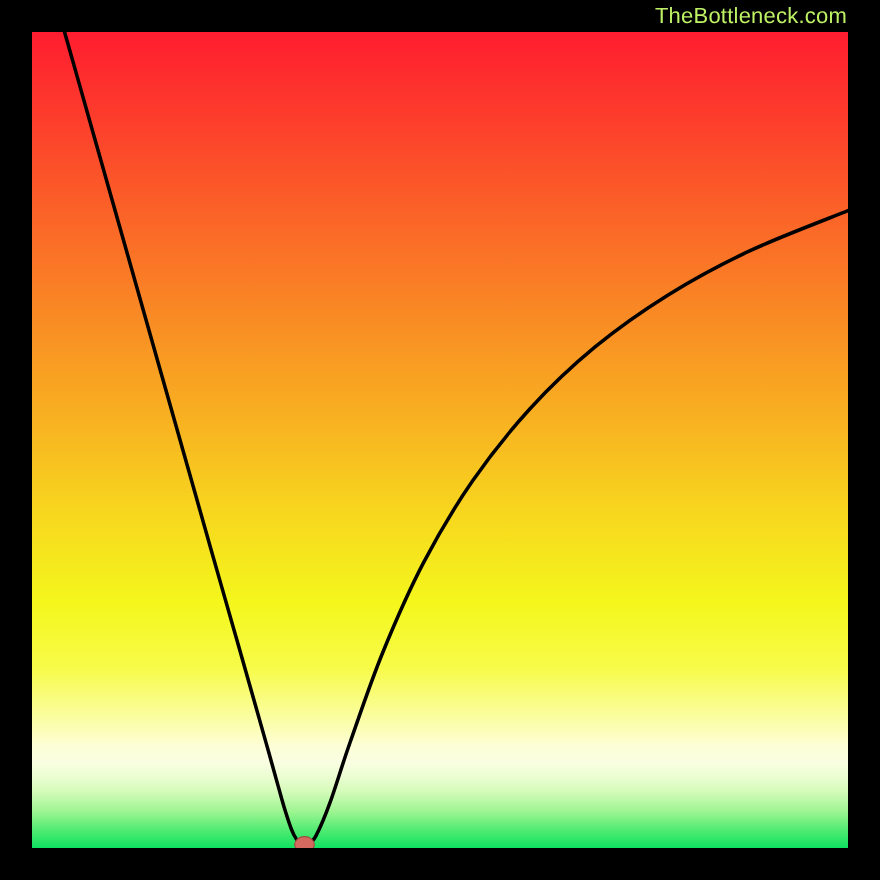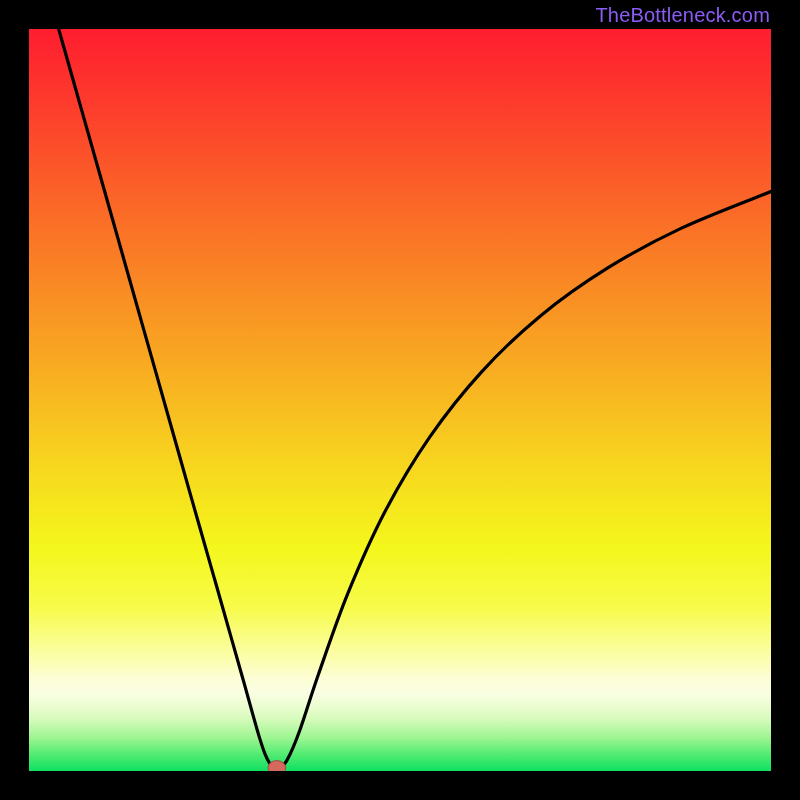--- a/index.html
+++ b/index.html
@@ -23,21 +23,21 @@
     position: absolute;
     left: 0;
     top: 0;
     width: 742px;
     height: 742px;
   }
   .watermark {
     position: absolute;
     top: 4px;
     right: 30px;
-    color: #8b5cf6;
+    color: #bef264;
     font-size: 20px;
     font-weight: 500;
     letter-spacing: 0.2px;
   }
   svg {
     display: block;
   }
 </style>
 </head>
 <body>

